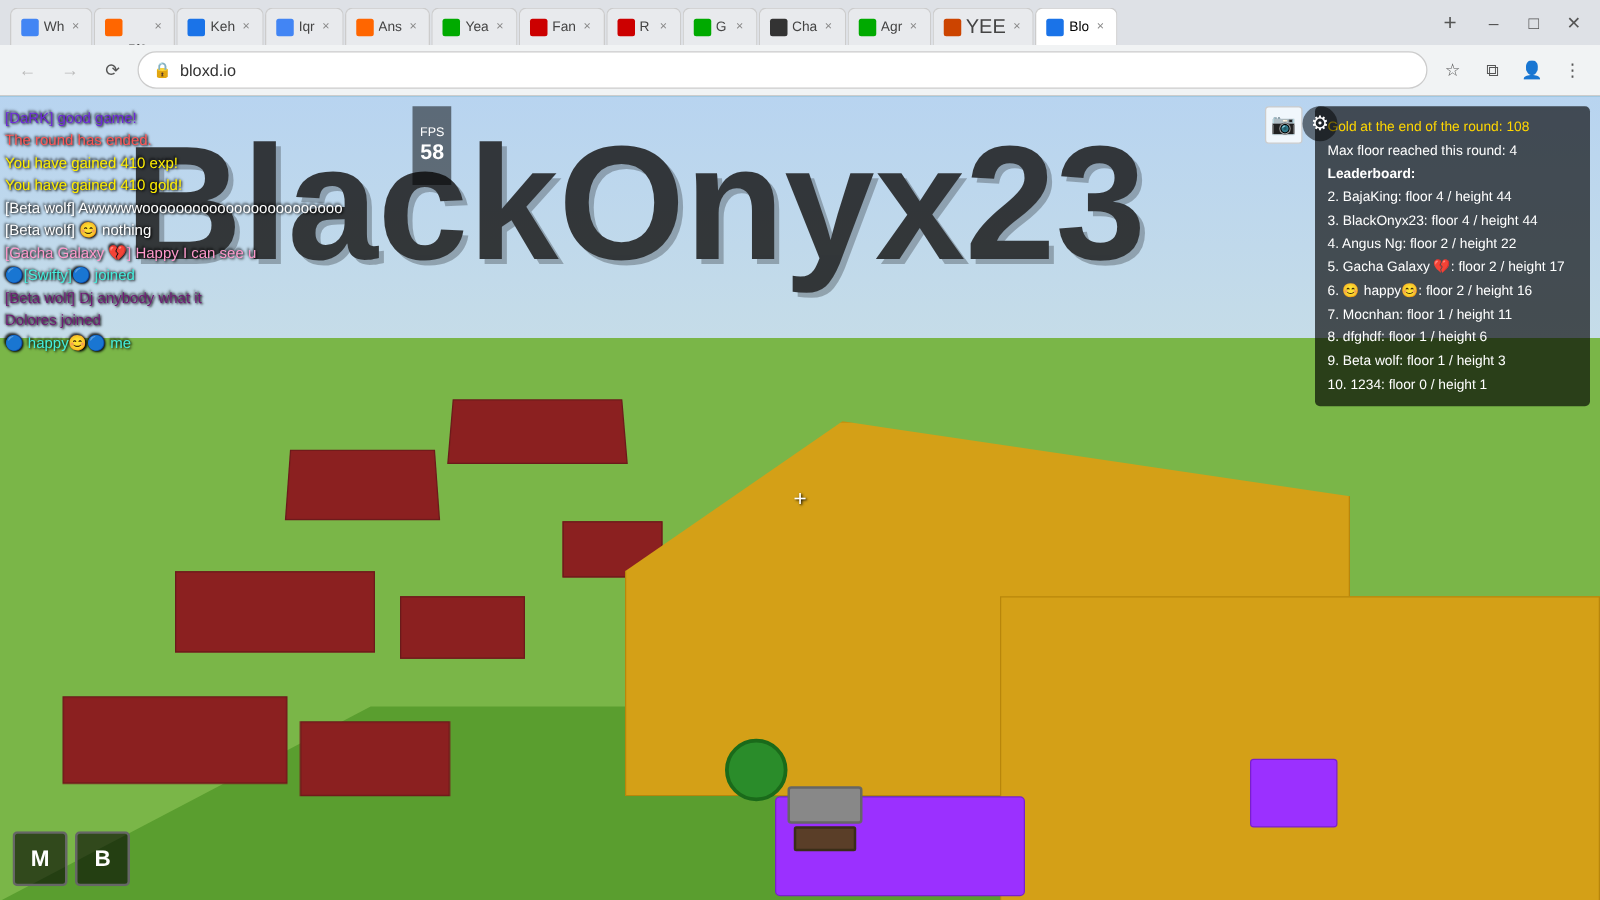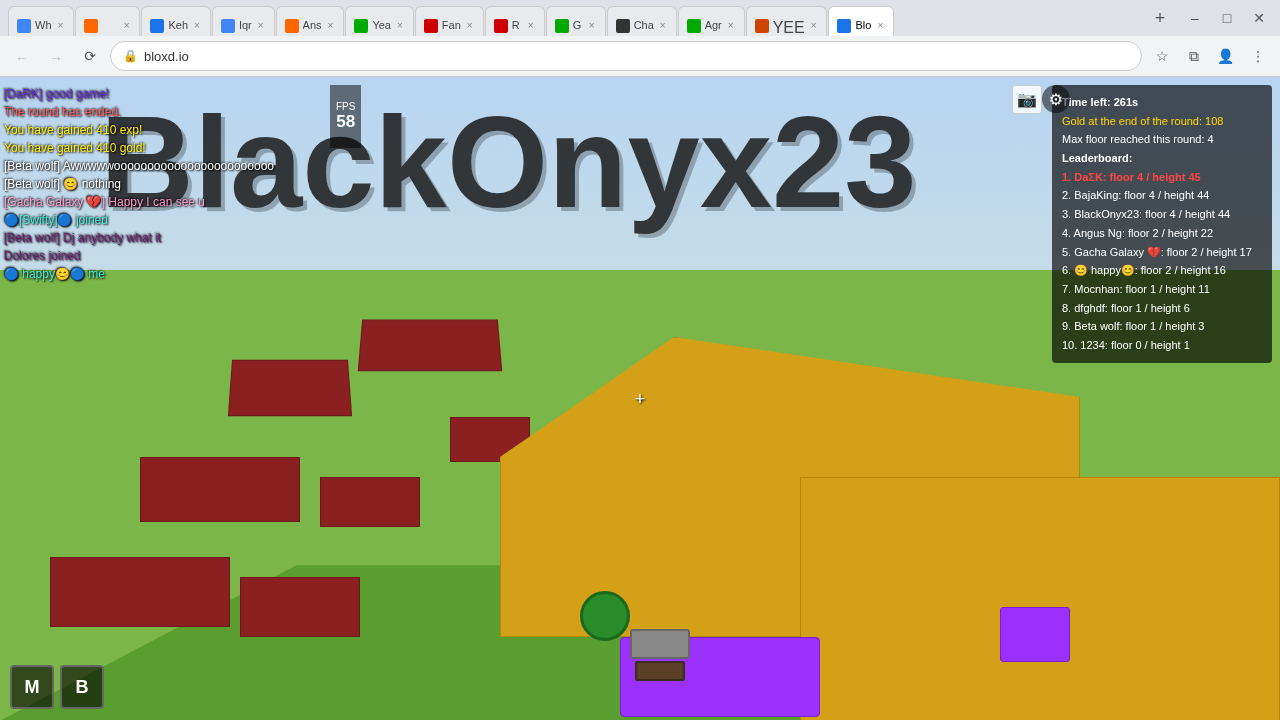--- a/index.html
+++ b/index.html
@@ -24,23 +24,23 @@
     .tabs-container {
       display: flex;
       align-items: flex-end;
       flex: 1;
       height: 36px;
       overflow: hidden;
     }
 
     .tab {
       display: flex;
-      align-items: flex-start;
+      align-items: center;
       height: 30px;
-      padding: 12px 8px;
+      padding: 0 8px;
       background: #e8eaed;
       border: 1px solid #ccc;
       border-bottom: none;
       border-radius: 6px 6px 0 0;
       font-size: 11px;
       color: #444;
       max-width: 100px;
       min-width: 60px;
       cursor: pointer;
       position: relative;
@@ -520,26 +520,24 @@
       <div class="chat-line" style="color: rgb(255, 255, 255); text-shadow: black 1px 1px 2px, rgba(0, 0, 0, 0.8) -1px -1px 2px;">[Beta wolf] Awwwwwoooooooooooooooooooooooo</div>
       <div class="chat-line" style="color: rgb(255, 255, 255); text-shadow: black 1px 1px 2px, rgba(0, 0, 0, 0.8) -1px -1px 2px;">[Beta wolf] 😊 nothing</div>
       <div class="chat-line" style="color: rgb(255, 153, 204); text-shadow: black 1px 1px 2px, rgba(0, 0, 0, 0.8) -1px -1px 2px;">[Gacha Galaxy 💔] Happy I can see u</div>
       <div class="chat-line" style="color: rgb(68, 238, 221); text-shadow: black 1px 1px 2px, rgba(0, 0, 0, 0.8) -1px -1px 2px;">🔵[Swifty]🔵 joined</div>
       <div class="chat-line" style="color: #701a75; text-shadow: black 1px 1px 2px, rgba(0, 0, 0, 0.8) -1px -1px 2px;">[Beta wolf] Dj anybody what it</div>
       <div class="chat-line" style="color: #701a75; text-shadow: black 1px 1px 2px, rgba(0, 0, 0, 0.8) -1px -1px 2px;">Dolores joined</div>
       <div class="chat-line" style="color: rgb(68, 238, 221); text-shadow: black 1px 1px 2px, rgba(0, 0, 0, 0.8) -1px -1px 2px;">🔵 happy😊🔵 me</div>
     </div>
 
   <div class="leaderboard">
-    <div class="time-left">Time left: 261s</div>
     <div class="gold-info">Gold at the end of the round: 108</div>
     <div class="max-floor">Max floor reached this round: 4</div>
     <div class="lb-title">Leaderboard:</div>
 
-  <div class="lb-entry first">1. DaΣK: floor 4 / height 45</div>
       <div class="lb-entry">2. BajaKing: floor 4 / height 44</div>
       <div class="lb-entry">3. BlackOnyx23: floor 4 / height 44</div>
       <div class="lb-entry">4. Angus Ng: floor 2 / height 22</div>
       <div class="lb-entry">5. Gacha Galaxy 💔: floor 2 / height 17</div>
       <div class="lb-entry">6. 😊 happy😊: floor 2 / height 16</div>
       <div class="lb-entry">7. Mocnhan: floor 1 / height 11</div>
       <div class="lb-entry">8. dfghdf: floor 1 / height 6</div>
       <div class="lb-entry">9. Beta wolf: floor 1 / height 3</div>
       <div class="lb-entry">10. 1234: floor 0 / height 1</div>
     </div>

